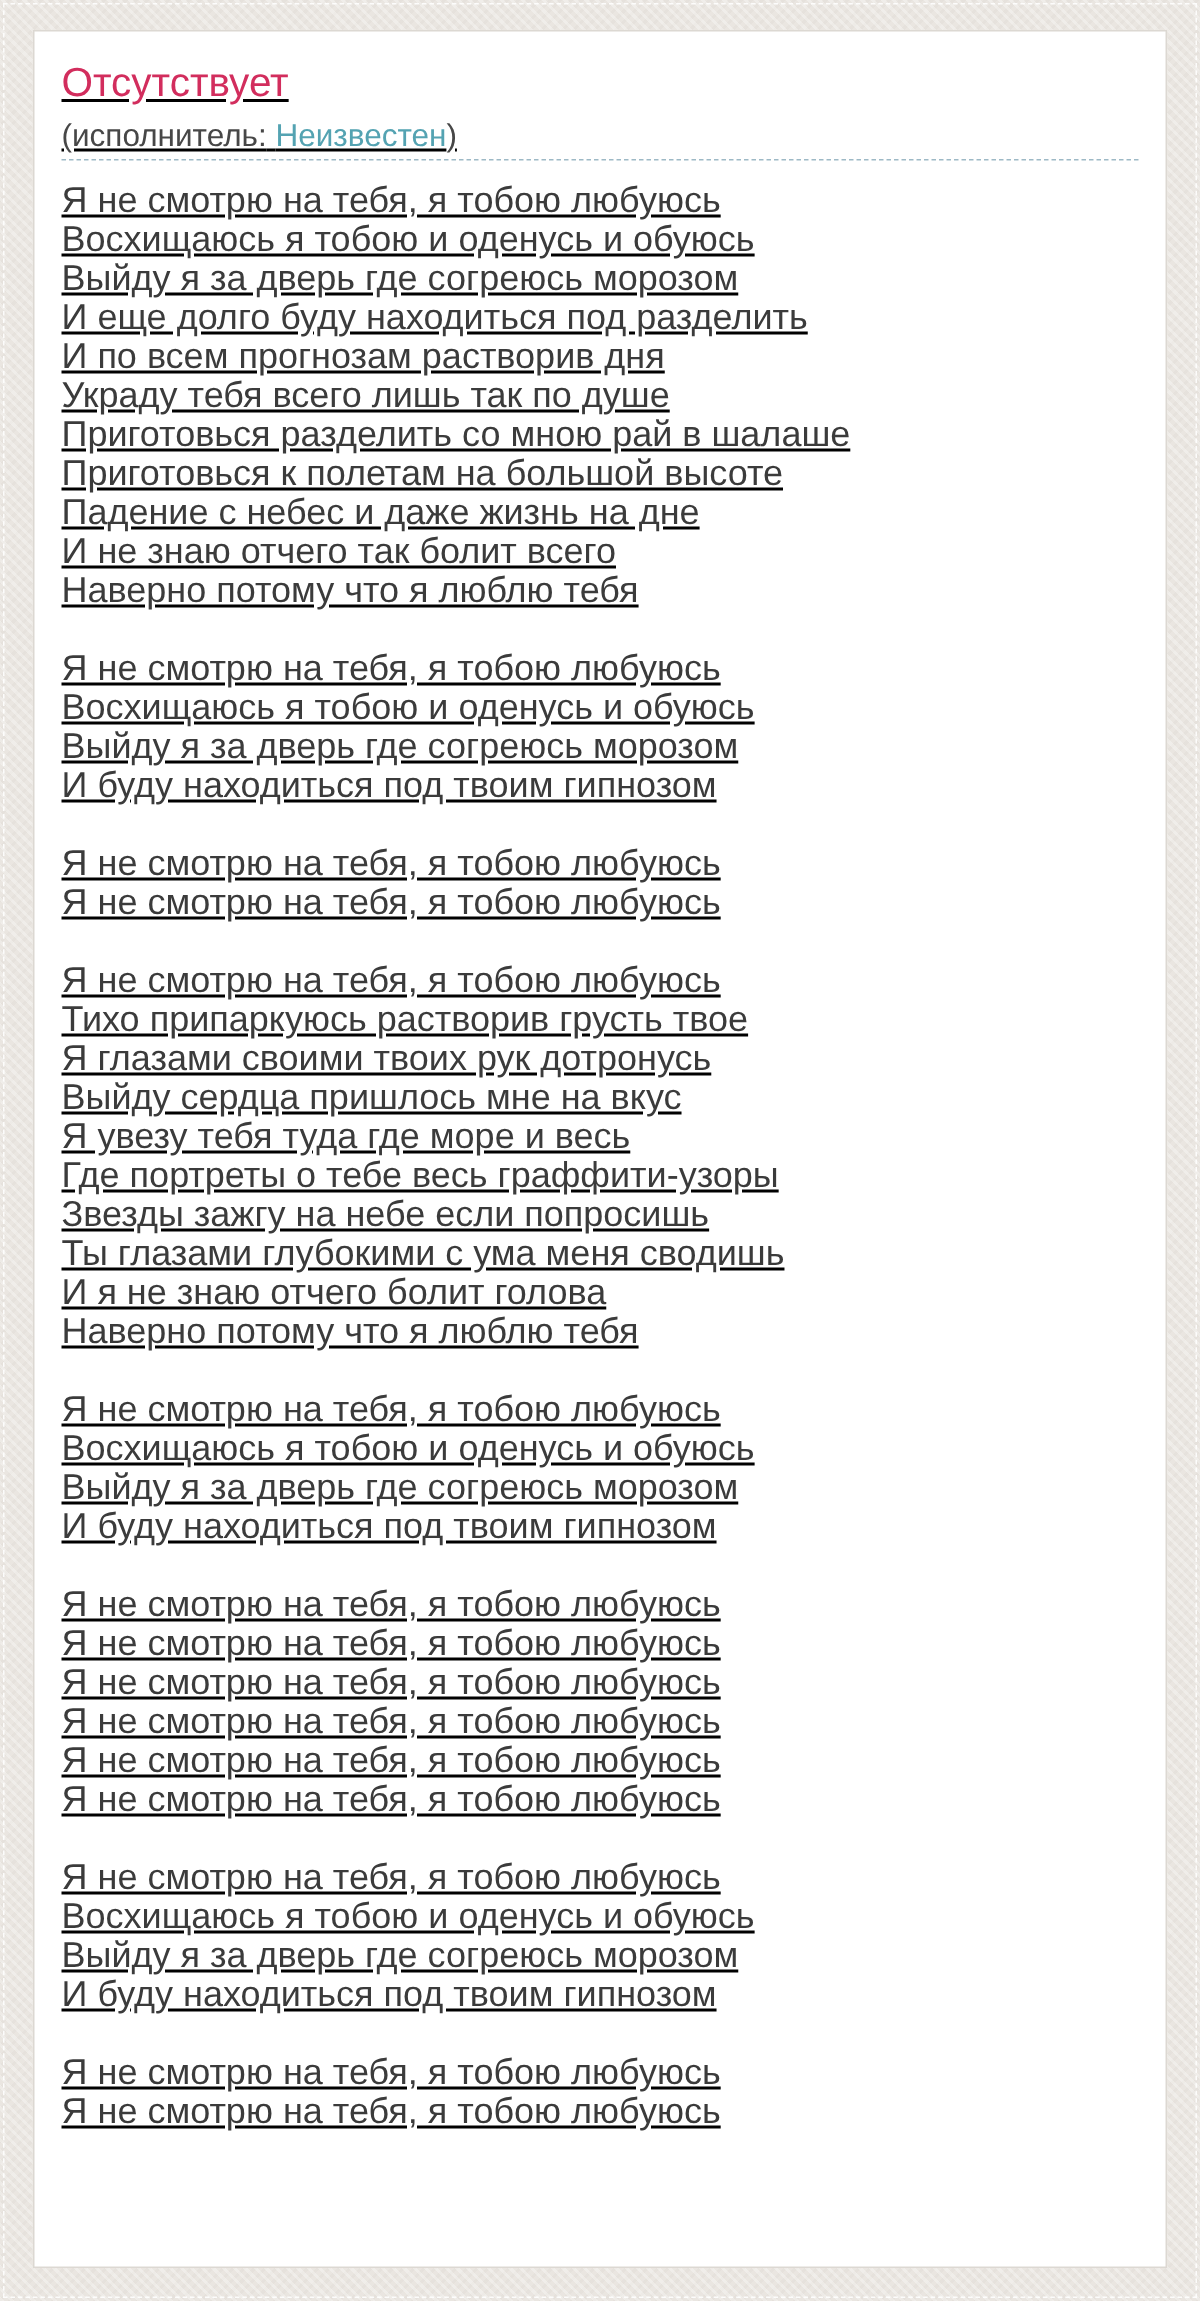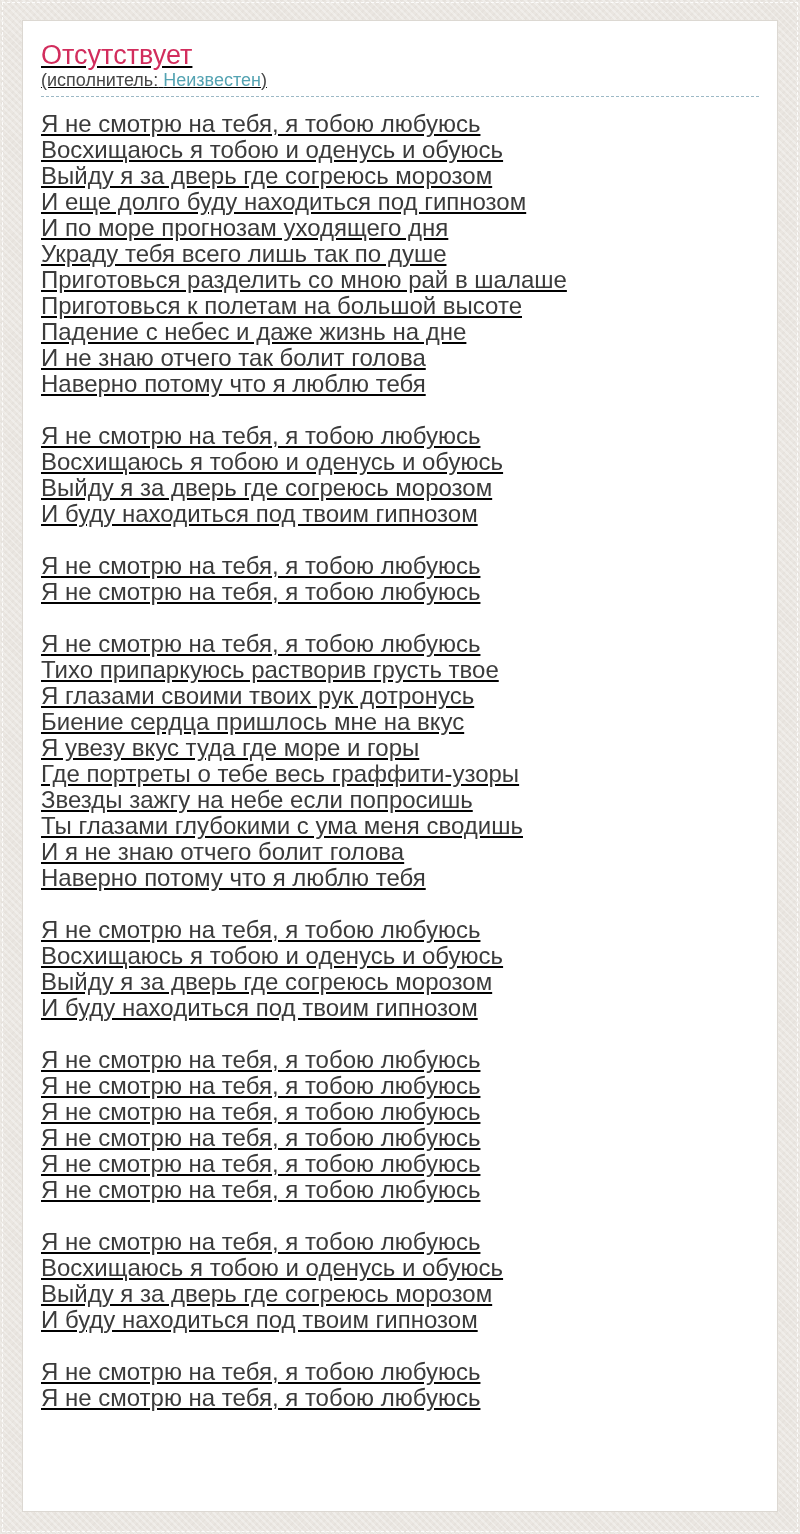--- a/index.html
+++ b/index.html
@@ -25,21 +25,21 @@
     background:var(--card-background, #ffffff);
     border:1px solid #dcd8d2;
     padding:20px 18px 0 18px;
     text-decoration:underline;
   }
   .title {
     margin:0; font-size:27px; line-height:28px; font-weight:400;
     color:var(--title, #d22d5d);
   }
   .artist-row {
-    margin-top:2px; font-size:18px; line-height:19px;
+    margin-top:12px; font-size:21px; line-height:19px;
     color:#474747;
     padding-bottom:6px;
     border-bottom:1px dashed var(--divider, #9db9c6);
   }
   .artist-link {
     color:var(--link, #54a3b2);
     text-decoration:none; cursor:pointer;
   }
   .lyrics {
     margin-top:14px; font-size:24px; line-height:26px;
@@ -57,45 +57,45 @@
     <h1 class="title">Отсутствует</h1>
     <div class="artist-row">
       <span>(исполнитель:</span>
       <a href="#" class="artist-link">Неизвестен</a><span>)</span>
     </div>
     <div id="lyrics" class="lyrics">
         <div class="stanza">
           <div class="line">Я не смотрю на тебя, я тобою любуюсь</div>
           <div class="line">Восхищаюсь я тобою и оденусь и обуюсь</div>
           <div class="line">Выйду я за дверь где согреюсь морозом</div>
-          <div class="line">И еще долго буду находиться под гипнозом</div>
-          <div class="line">И по море прогнозам уходящего дня</div>
+          <div class="line">И еще долго буду находиться под разделить</div>
+          <div class="line">И по всем прогнозам растворив дня</div>
           <div class="line">Украду тебя всего лишь так по душе</div>
           <div class="line">Приготовься разделить со мною рай в шалаше</div>
           <div class="line">Приготовься к полетам на большой высоте</div>
           <div class="line">Падение с небес и даже жизнь на дне</div>
-          <div class="line">И не знаю отчего так болит голова</div>
+          <div class="line">И не знаю отчего так болит всего</div>
           <div class="line">Наверно потому что я люблю тебя</div>
         </div>
         <div class="stanza">
           <div class="line">Я не смотрю на тебя, я тобою любуюсь</div>
           <div class="line">Восхищаюсь я тобою и оденусь и обуюсь</div>
           <div class="line">Выйду я за дверь где согреюсь морозом</div>
           <div class="line">И буду находиться под твоим гипнозом</div>
         </div>
         <div class="stanza">
           <div class="line">Я не смотрю на тебя, я тобою любуюсь</div>
           <div class="line">Я не смотрю на тебя, я тобою любуюсь</div>
         </div>
         <div class="stanza">
           <div class="line">Я не смотрю на тебя, я тобою любуюсь</div>
           <div class="line">Тихо припаркуюсь растворив грусть твое</div>
           <div class="line">Я глазами своими твоих рук дотронусь</div>
-          <div class="line">Биение сердца пришлось мне на вкус</div>
-          <div class="line">Я увезу вкус туда где море и горы</div>
+          <div class="line">Выйду сердца пришлось мне на вкус</div>
+          <div class="line">Я увезу тебя туда где море и весь</div>
           <div class="line">Где портреты о тебе весь граффити-узоры</div>
           <div class="line">Звезды зажгу на небе если попросишь</div>
           <div class="line">Ты глазами глубокими с ума меня сводишь</div>
           <div class="line">И я не знаю отчего болит голова</div>
           <div class="line">Наверно потому что я люблю тебя</div>
         </div>
         <div class="stanza">
           <div class="line">Я не смотрю на тебя, я тобою любуюсь</div>
           <div class="line">Восхищаюсь я тобою и оденусь и обуюсь</div>
           <div class="line">Выйду я за дверь где согреюсь морозом</div>

